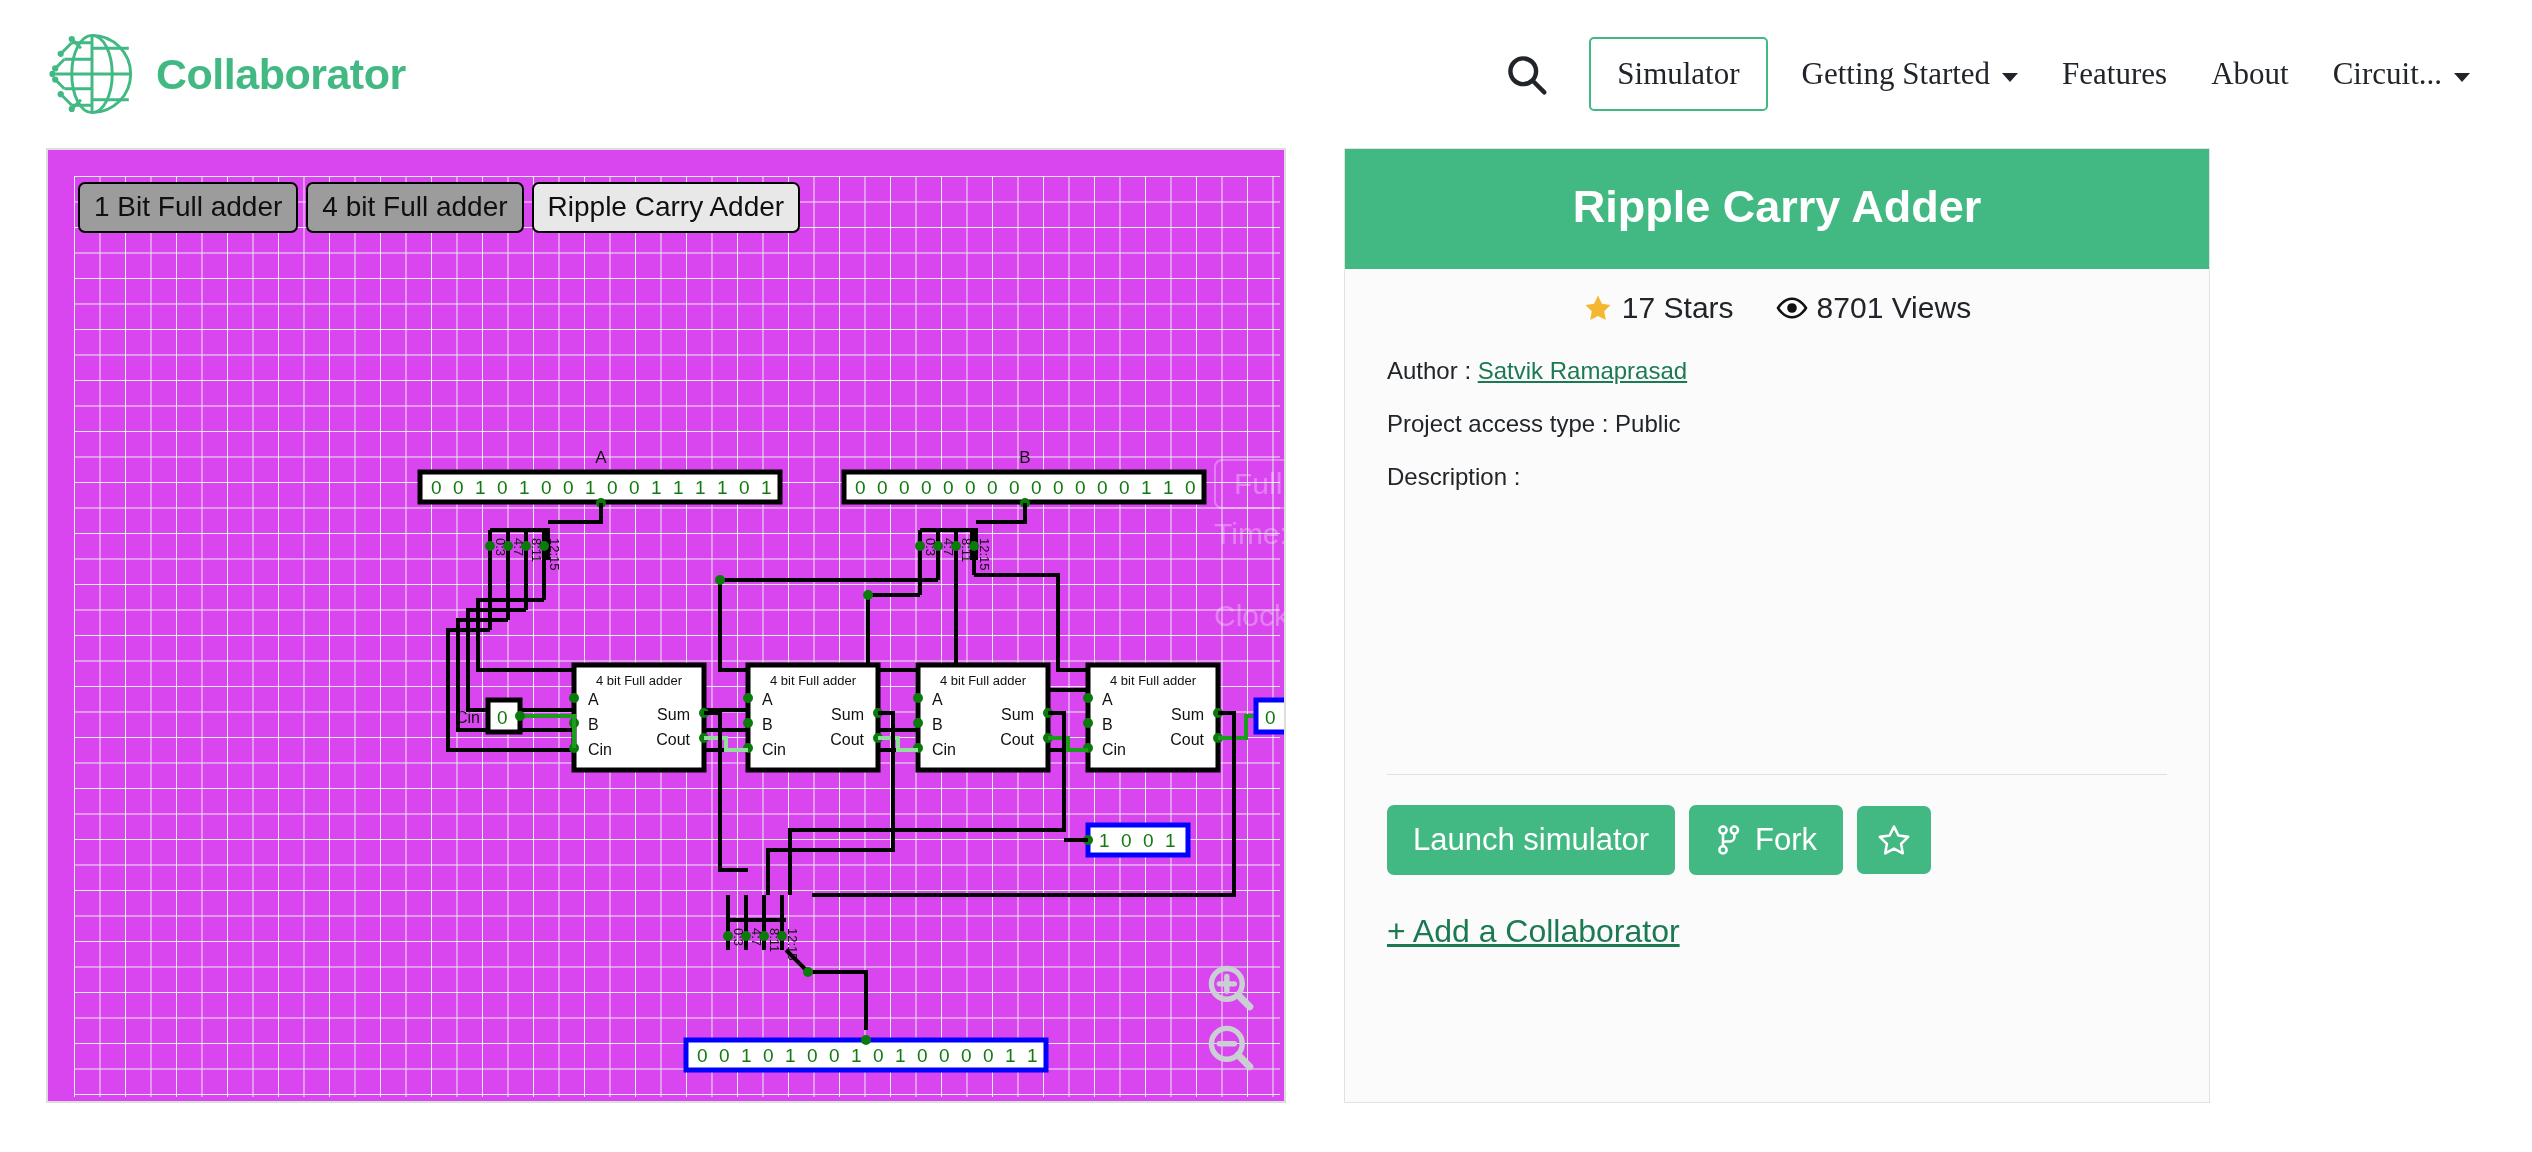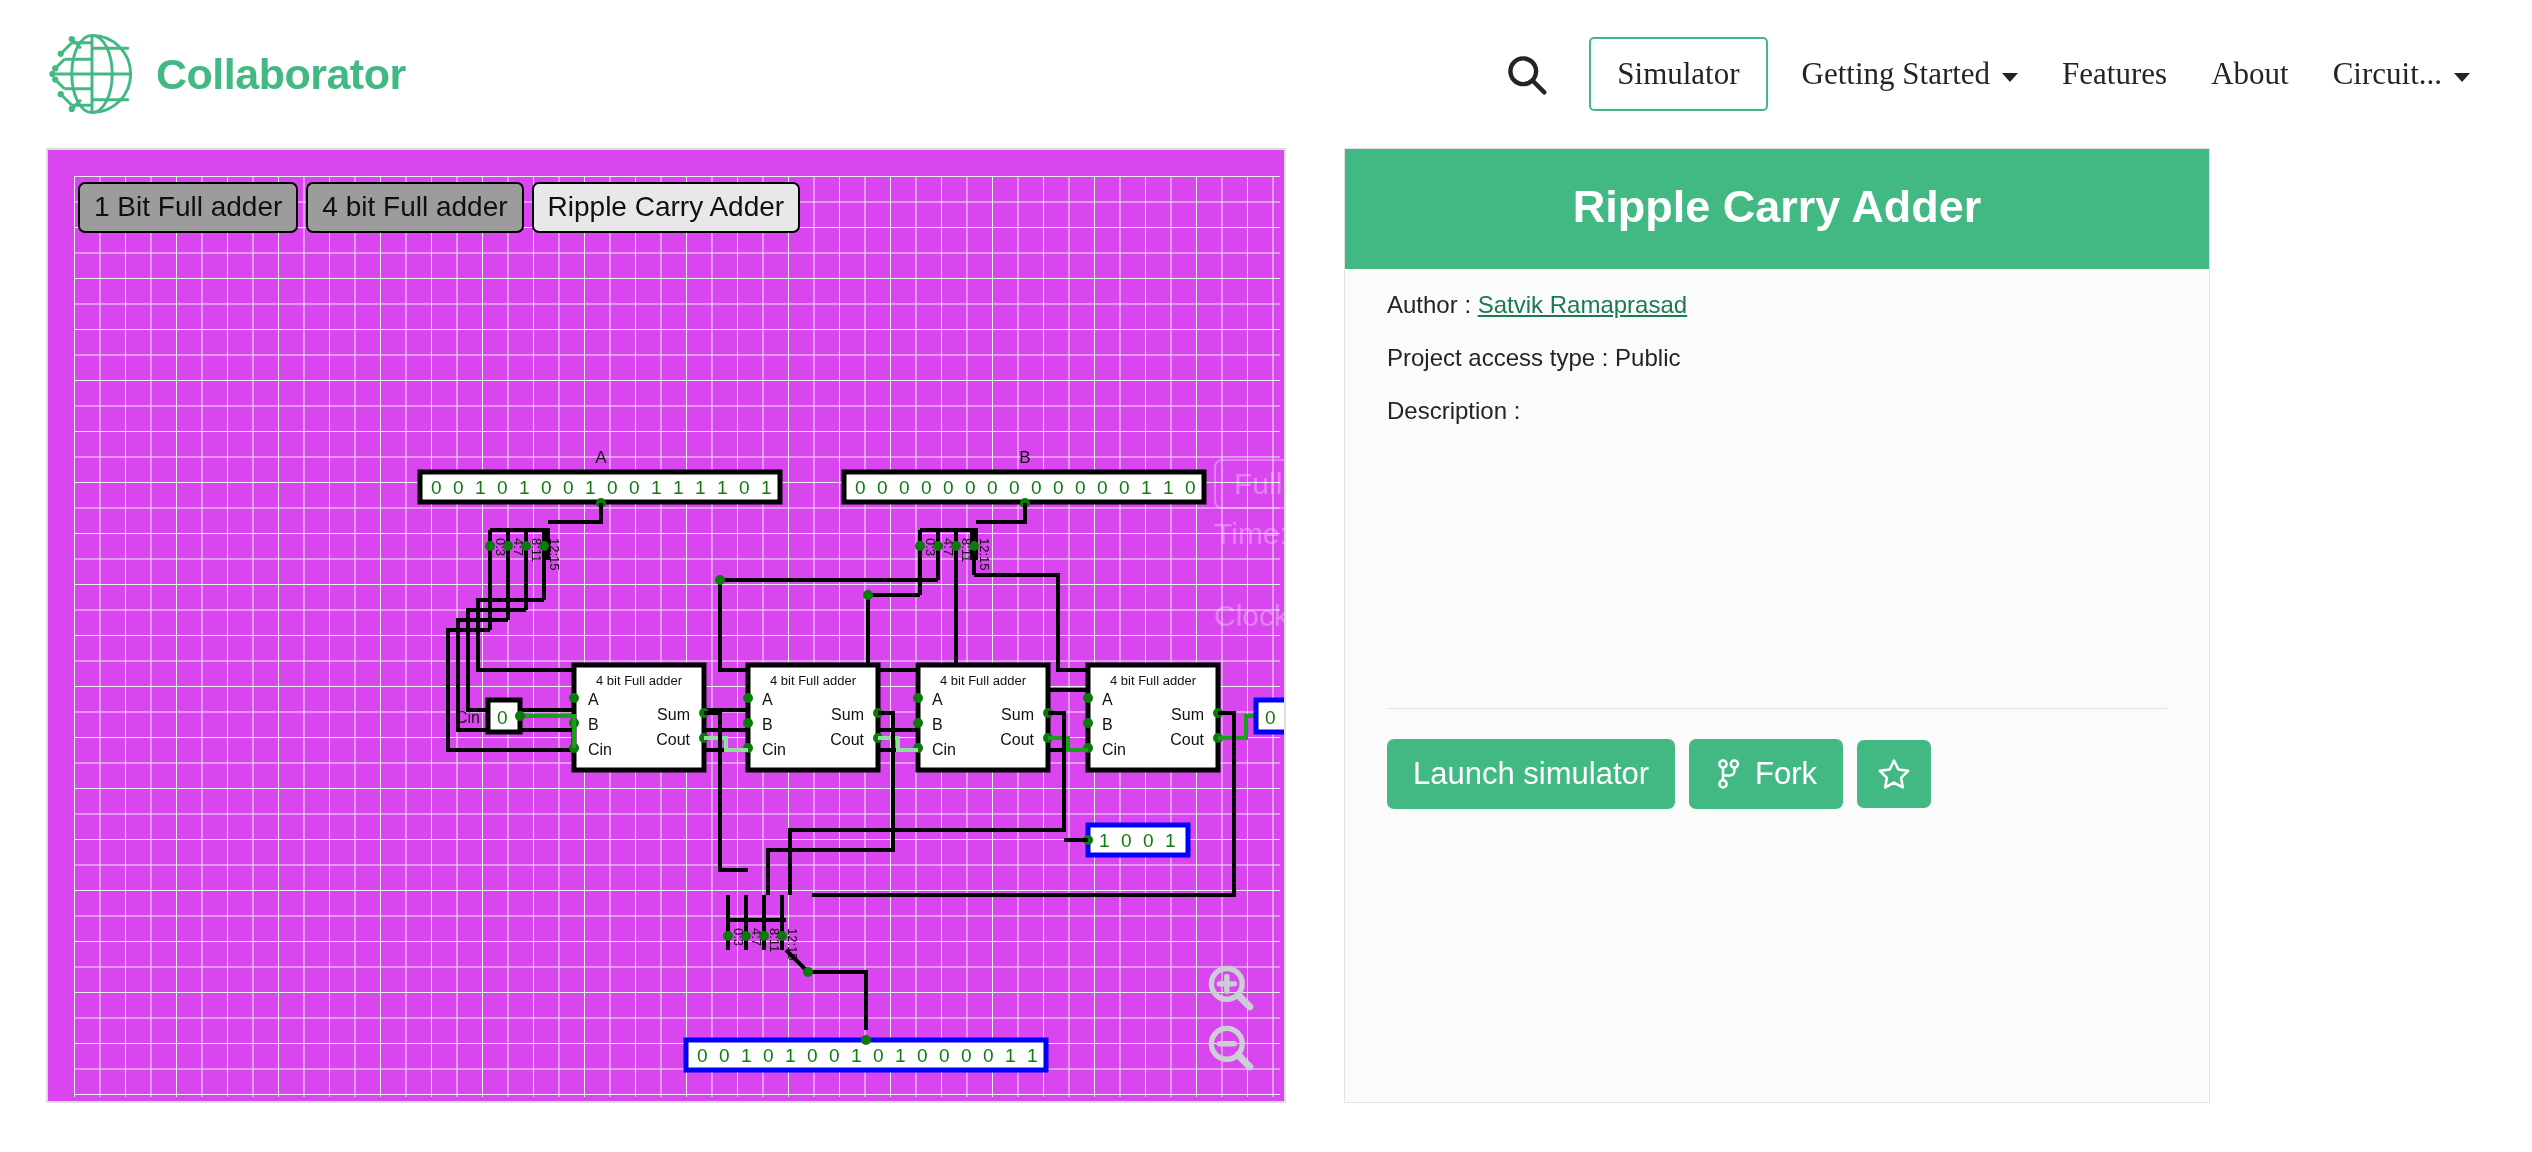--- a/index.html
+++ b/index.html
@@ -513,20 +513,35 @@
         <line x1="6.4" y1="10" x2="13.6" y2="10" stroke="#c9cfd2" stroke-width="2.6" stroke-linecap="round"></line>
       </svg>
     </div>
   </div>
 
   <div class="sidebar">
     <div class="sb-header">
       <div class="sb-title">Ripple Carry Adder</div>
     </div>
 
+    <div class="sb-stats">
+      <div class="stat">
+        <svg width="30" height="30" viewBox="0 0 24 24">
+          <polygon points="12,2 15.1,8.6 22,9.6 17,14.6 18.2,21.6 12,18.3 5.8,21.6 7,14.6 2,9.6 8.9,8.6" fill="#f5b731"></polygon>
+        </svg>
+        <span>17 Stars</span>
+      </div>
+      <div class="stat">
+        <svg width="32" height="32" viewBox="0 0 24 24">
+          <path d="M1.5 12s4-7 10.5-7 10.5 7 10.5 7-4 7-10.5 7S1.5 12 1.5 12z" fill="none" stroke="#111" stroke-width="1.9"></path>
+          <circle cx="12" cy="12" r="3.6" fill="#111"></circle>
+        </svg>
+        <span>8701 Views</span>
+      </div>
+    </div>
 
     <div class="sb-body">
       <div class="meta-line">
         <span>Author :</span>
         <a class="meta-link">Satvik Ramaprasad</a>
       </div>
       <div class="meta-line">Project access type : Public</div>
       <div class="meta-line">Description :</div>
       <div class="desc-space"></div>
     </div>
@@ -545,14 +560,15 @@
         </svg>
         <span>Fork</span>
       </button>
       <button class="btn-green btn-icon-only">
         <svg width="34" height="34" viewBox="0 0 24 24">
           <polygon points="12,2.6 15.1,8.8 22,9.8 17,14.7 18.2,21.4 12,18.1 5.8,21.4 7,14.7 2,9.8 8.9,8.8" fill="none" stroke="#fff" stroke-width="1.8" stroke-linejoin="round"></polygon>
         </svg>
       </button>
     </div>
 
+    <a class="collab">+ Add a Collaborator</a>
   </div>
 </div>
 
 </body></html>

